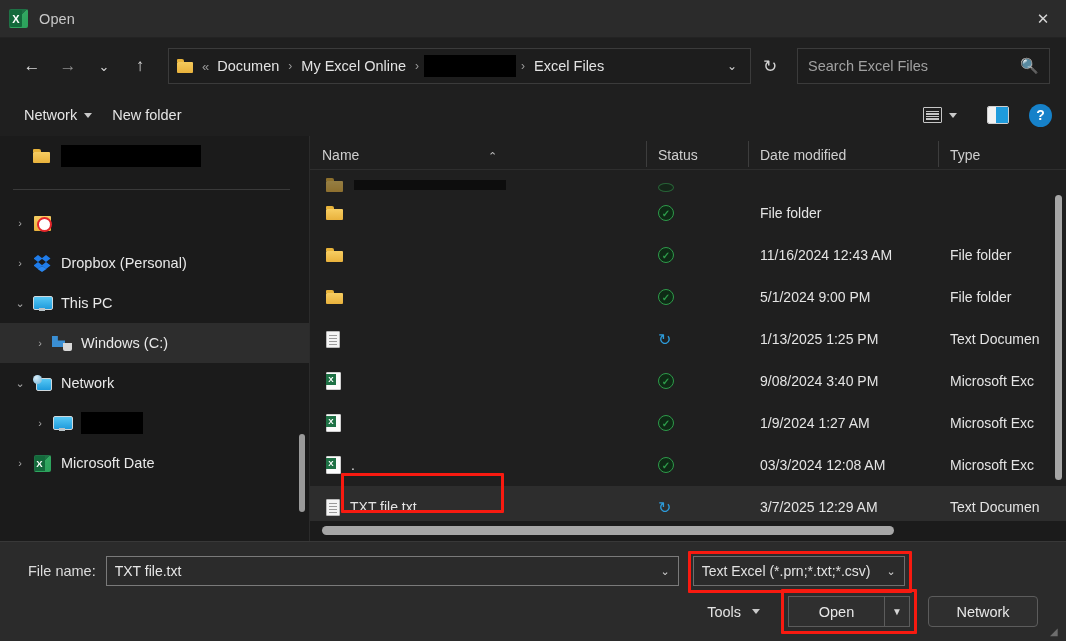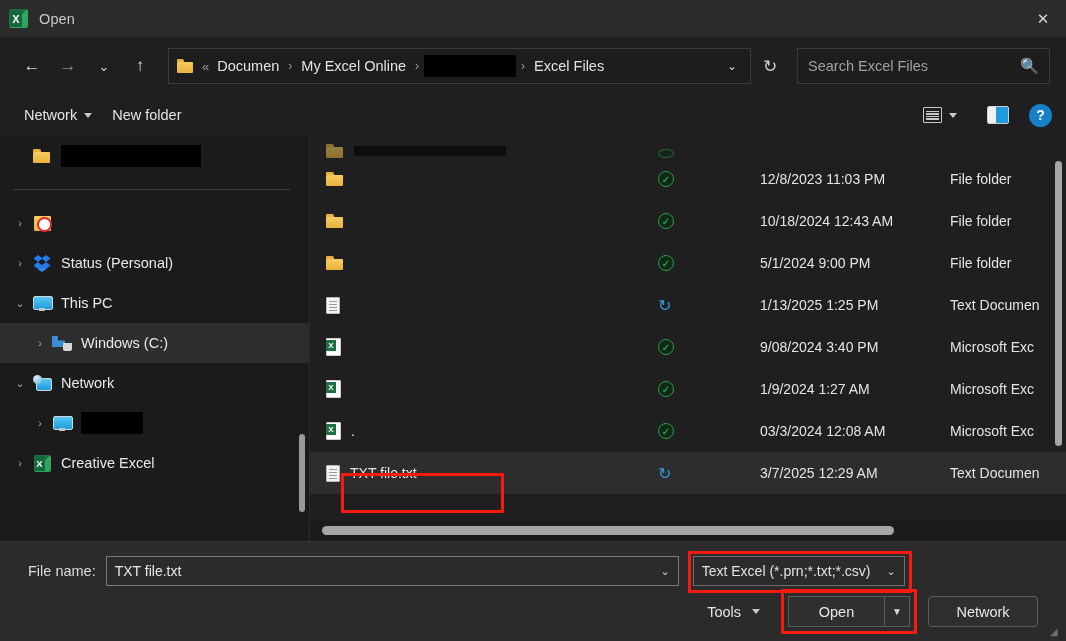--- a/index.html
+++ b/index.html
@@ -475,21 +475,21 @@
         <span class="tw">›</span>
         <span class="ticon">
             <span class="dbx-ic">
               <i></i>
               <i></i>
               <i></i>
               <i></i>
               <i></i>
             </span>
           </span>
-        <span>Status (Personal)</span>
+        <span>Dropbox (Personal)</span>
       </div>
 
       <div class="tree-row">
         <span class="tw">⌄</span>
         <span class="ticon">
             <span class="pc-ic"></span>
           </span>
         <span>This PC</span>
       </div>
 
@@ -515,27 +515,36 @@
             <span class="pc-ic"></span>
           </span>
         <span class="redact" style="width:62px"></span>
       </div>
 
       <div class="tree-row">
         <span class="tw">›</span>
         <span class="ticon">
             <span class="xl-ic"></span>
           </span>
-        <span>Creative Excel</span>
+        <span>Microsoft Date</span>
       </div>
 
       <div class="sb-scroll" style="top:298px;height:78px"></div>
     </div>
 
     <div class="filelist">
+      <div class="col-head">
+        <div class="col" style="width:336px">
+          <span>Name</span>
+          <span class="sort-arrow">⌃</span>
+        </div>
+        <div class="col" style="width:102px">Status</div>
+        <div class="col" style="width:190px">Date modified</div>
+        <div class="col" style="width:110px">Type</div>
+      </div>
 
       <div class="rows-wrap">
 
         <div class="row partial">
           <div class="cell-name" style="width:336px">
             <span class="folder-ic"></span>
             <span class="redact nm" style="width:152px;height:10px"></span>
           </div>
           <div style="width:102px;padding-left:12px">
             <span class="status-ok" style="height:9px"></span>
@@ -545,33 +554,32 @@
         </div>
 
         <div class="row">
           <div class="cell-name" style="width:336px">
             <span class="folder-ic"></span>
             <span class="redact nm" style="width:0"></span>
           </div>
           <div style="width:102px;padding-left:12px">
             <span class="status-ok">✓</span>
           </div>
-          <div style="width:190px;padding-left:12px">12/8/2023 11:03 PM</div>
           <div style="width:110px;padding-left:12px">File folder</div>
         </div>
 
         <div class="row">
           <div class="cell-name" style="width:336px">
             <span class="folder-ic"></span>
             <span class="redact nm" style="width:0"></span>
           </div>
           <div style="width:102px;padding-left:12px">
             <span class="status-ok">✓</span>
           </div>
-          <div style="width:190px;padding-left:12px">10/18/2024 12:43 AM</div>
+          <div style="width:190px;padding-left:12px">11/16/2024 12:43 AM</div>
           <div style="width:110px;padding-left:12px">File folder</div>
         </div>
 
         <div class="row">
           <div class="cell-name" style="width:336px">
             <span class="folder-ic"></span>
             <span class="redact nm" style="width:0"></span>
           </div>
           <div style="width:102px;padding-left:12px">
             <span class="status-ok">✓</span>

